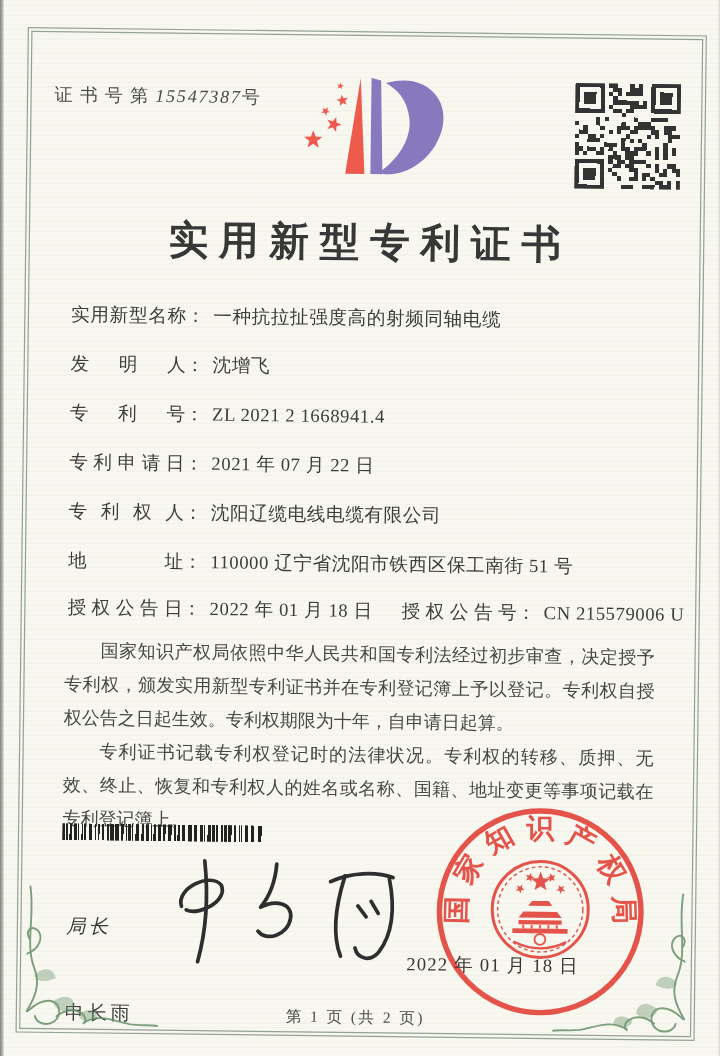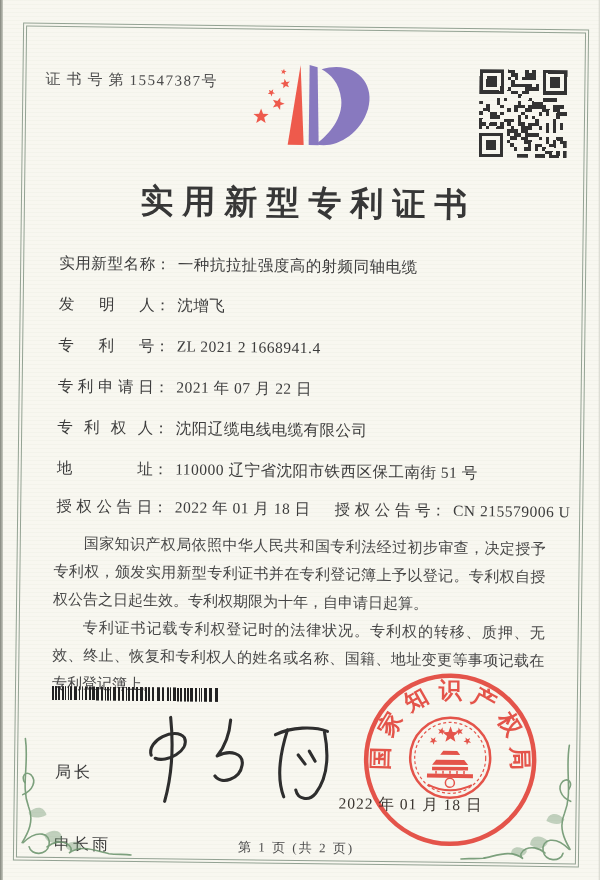--- a/index.html
+++ b/index.html
@@ -17,38 +17,38 @@
     background:repeating-linear-gradient(180deg,rgba(150,170,140,.05) 0 1px,rgba(0,0,0,0) 1px 4px);}
   .sheet{
     position:absolute;left:18px;top:26px;width:564px;height:836px;
     transform:rotate(.7deg);transform-origin:50% 50%;
     border:1.5px solid var(--frame,#93a293);
   }
   .frame-inner{position:absolute;inset:2px;border:1px solid var(--frame,#93a293);}
   .header{position:relative;height:150px;}
   .cert-no{position:absolute;left:22px;top:46px;font-size:15px;color:#4b4b4b;white-space:nowrap;}
   .cert-no .sp{letter-spacing:6px;}
-  .cert-no .num{letter-spacing:1.5px;font-family:"Liberation Serif",serif;}
+  .cert-no .num{letter-spacing:1.5px;font-family:"Liberation Serif",serif;font-style:italic;}
   .logo{position:absolute;left:50%;margin-left:-75px;top:26px;}
   .qr{position:absolute;right:20px;top:40px;}
   .title{
     text-align:center;font-size:33px;font-weight:700;letter-spacing:9px;text-indent:9px;
     color:#373737;margin-top:4px;line-height:44px;
   }
   .fields{padding:0 38px;margin-top:28px;}
   .field{margin-bottom:16px;font-size:15.5px;line-height:25px;white-space:nowrap;}
   .flabel{display:inline-block;width:96px;text-align:justify;text-align-last:justify;vertical-align:bottom;}
   .fcolon{display:inline-block;margin-right:7px;}
   .fvalue{letter-spacing:.5px;}
   .grant-row{display:flex;gap:24px;padding:0 38px;margin-top:2px;font-size:15.5px;white-space:nowrap;}
   .paras{padding:0 36px;margin-top:12px;}
   .paras p{margin:0;font-size:15px;line-height:28px;text-indent:2em;text-align:justify;color:#474747;}
   .barcode{position:absolute;left:36px;top:662px;}
   .signer{position:absolute;left:40px;font-size:16px;letter-spacing:3px;color:#3a3a3a;}
-  .signer.t1{top:738px;}
+  .signer.t1{top:738px;font-style:italic;}
   .signer.t2{top:770px;margin-top:40px;}
   .signature{position:absolute;left:112px;top:684px;}
   .seal{position:absolute;left:340px;top:636px;mix-blend-mode:multiply;opacity:.92;}
   .seal-date{position:absolute;left:324px;top:766px;width:170px;font-size:15.5px;
     letter-spacing:1px;color:#3a352f;white-space:nowrap;}
   .footer{position:absolute;left:0;right:0;bottom:6px;text-align:center;
     font-size:13px;letter-spacing:2px;color:#4a4a4a;}
   .orn{position:absolute;bottom:3px;opacity:.85;}
   .orn.l{left:3px;}
   .orn.r{right:3px;transform:scaleX(-1);}

